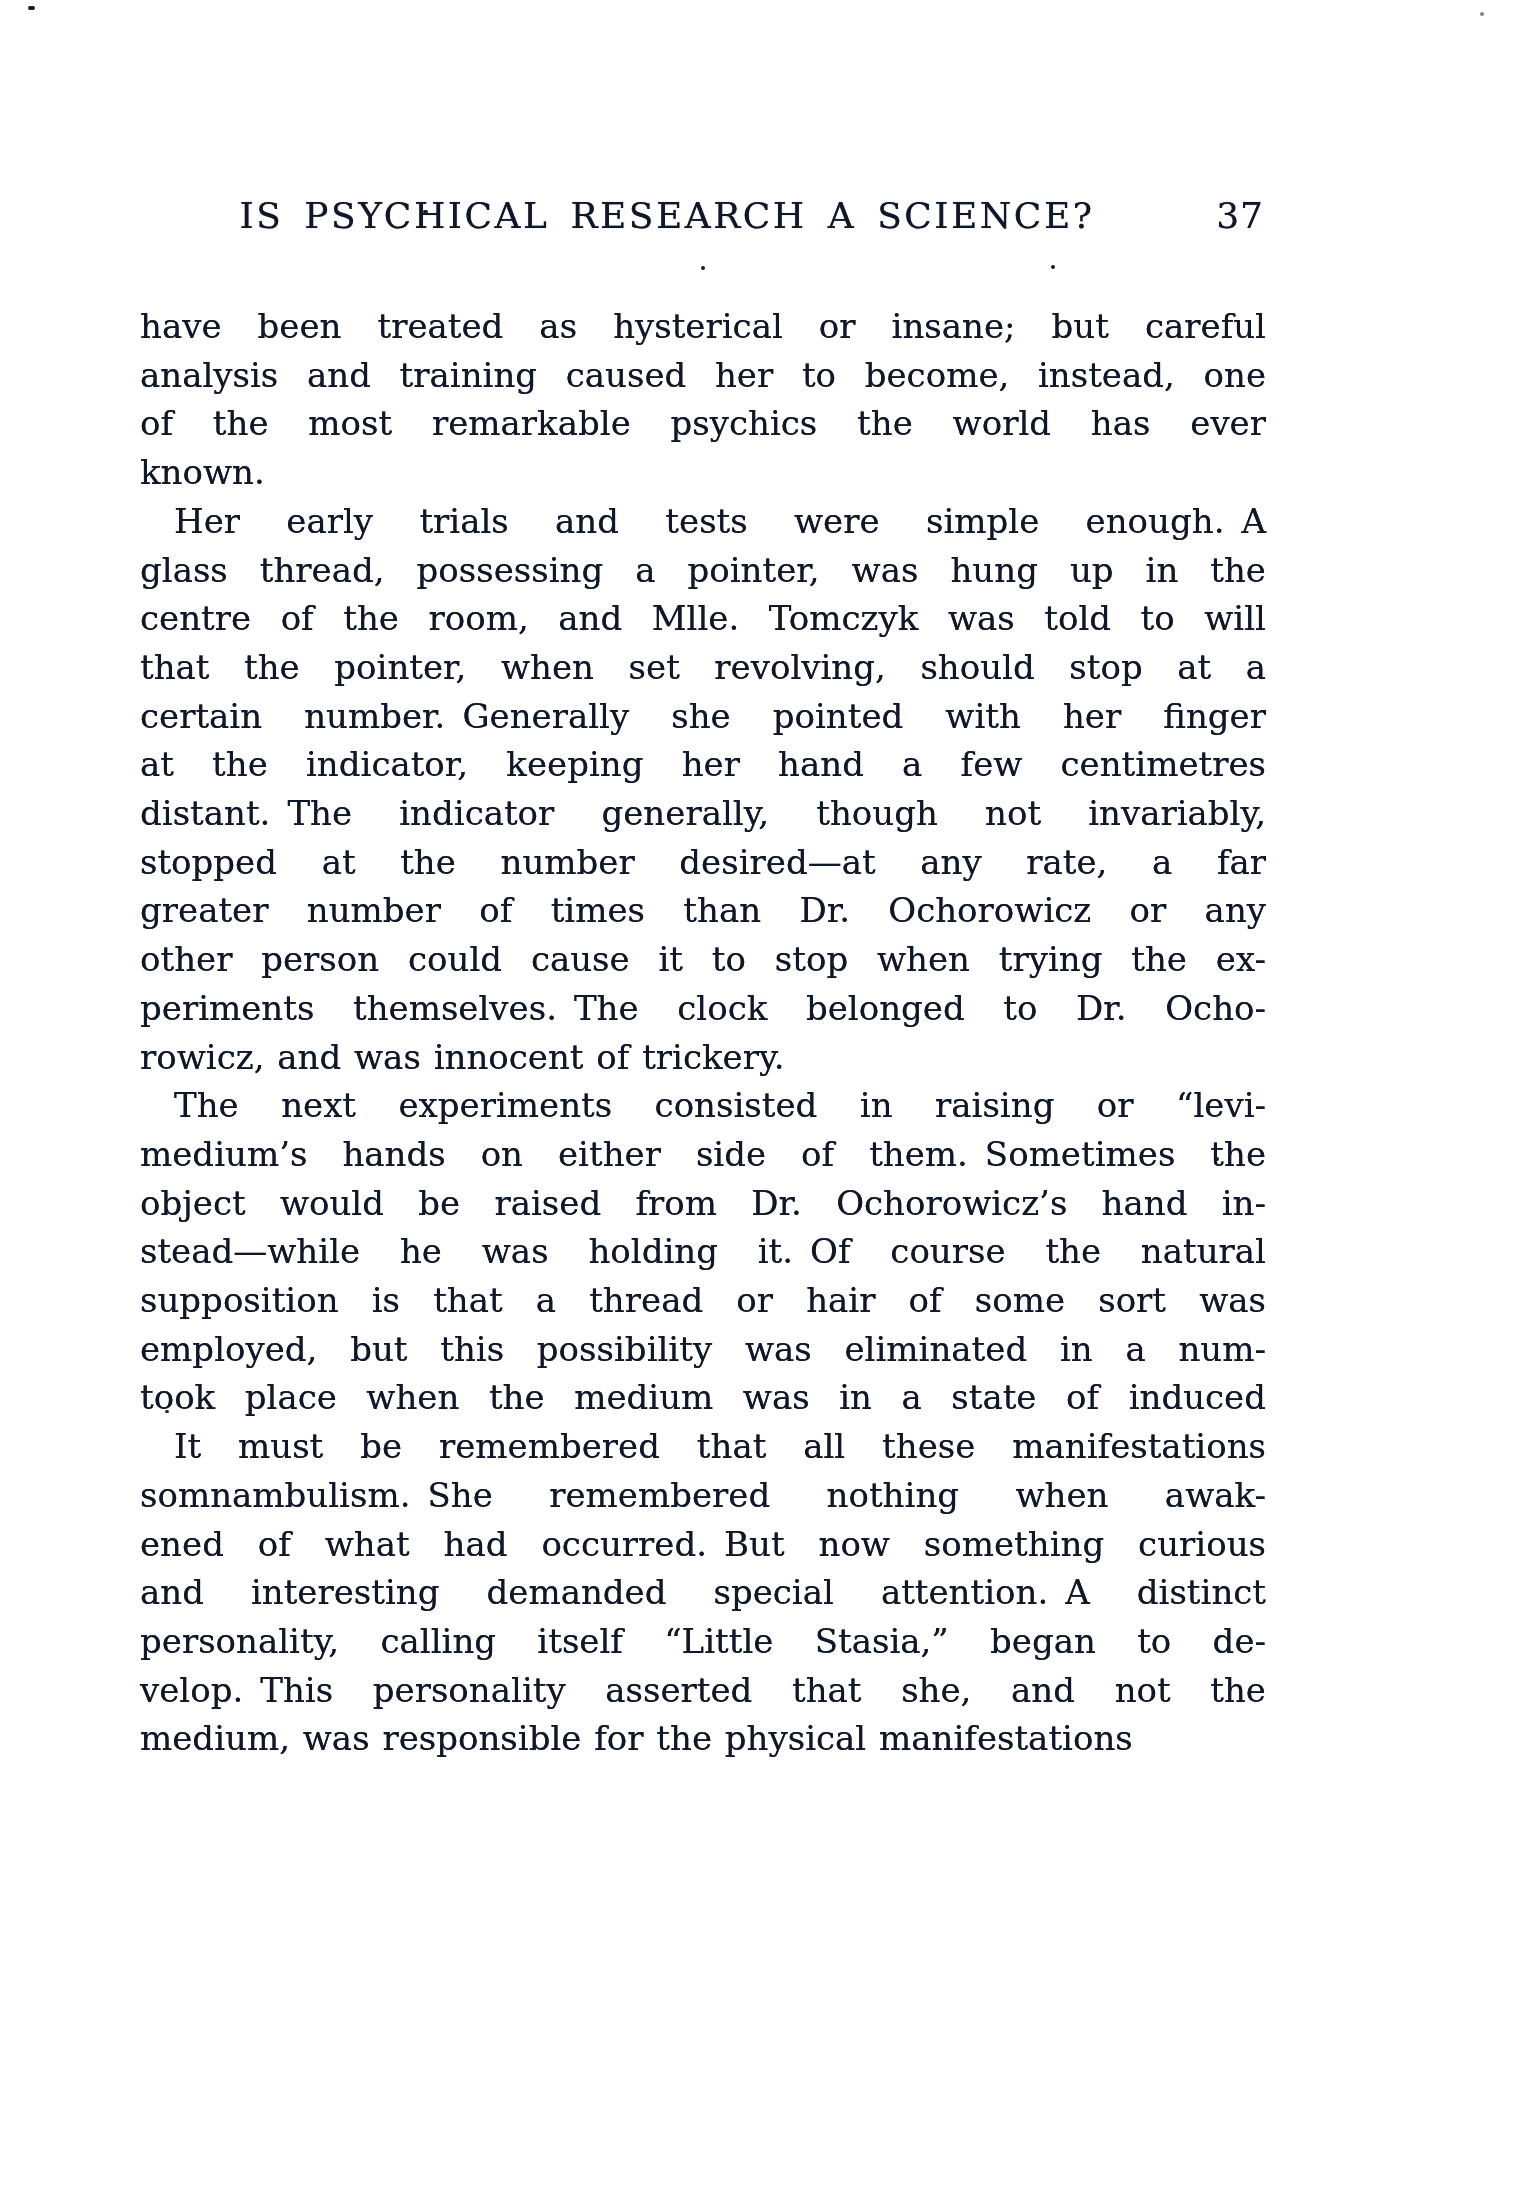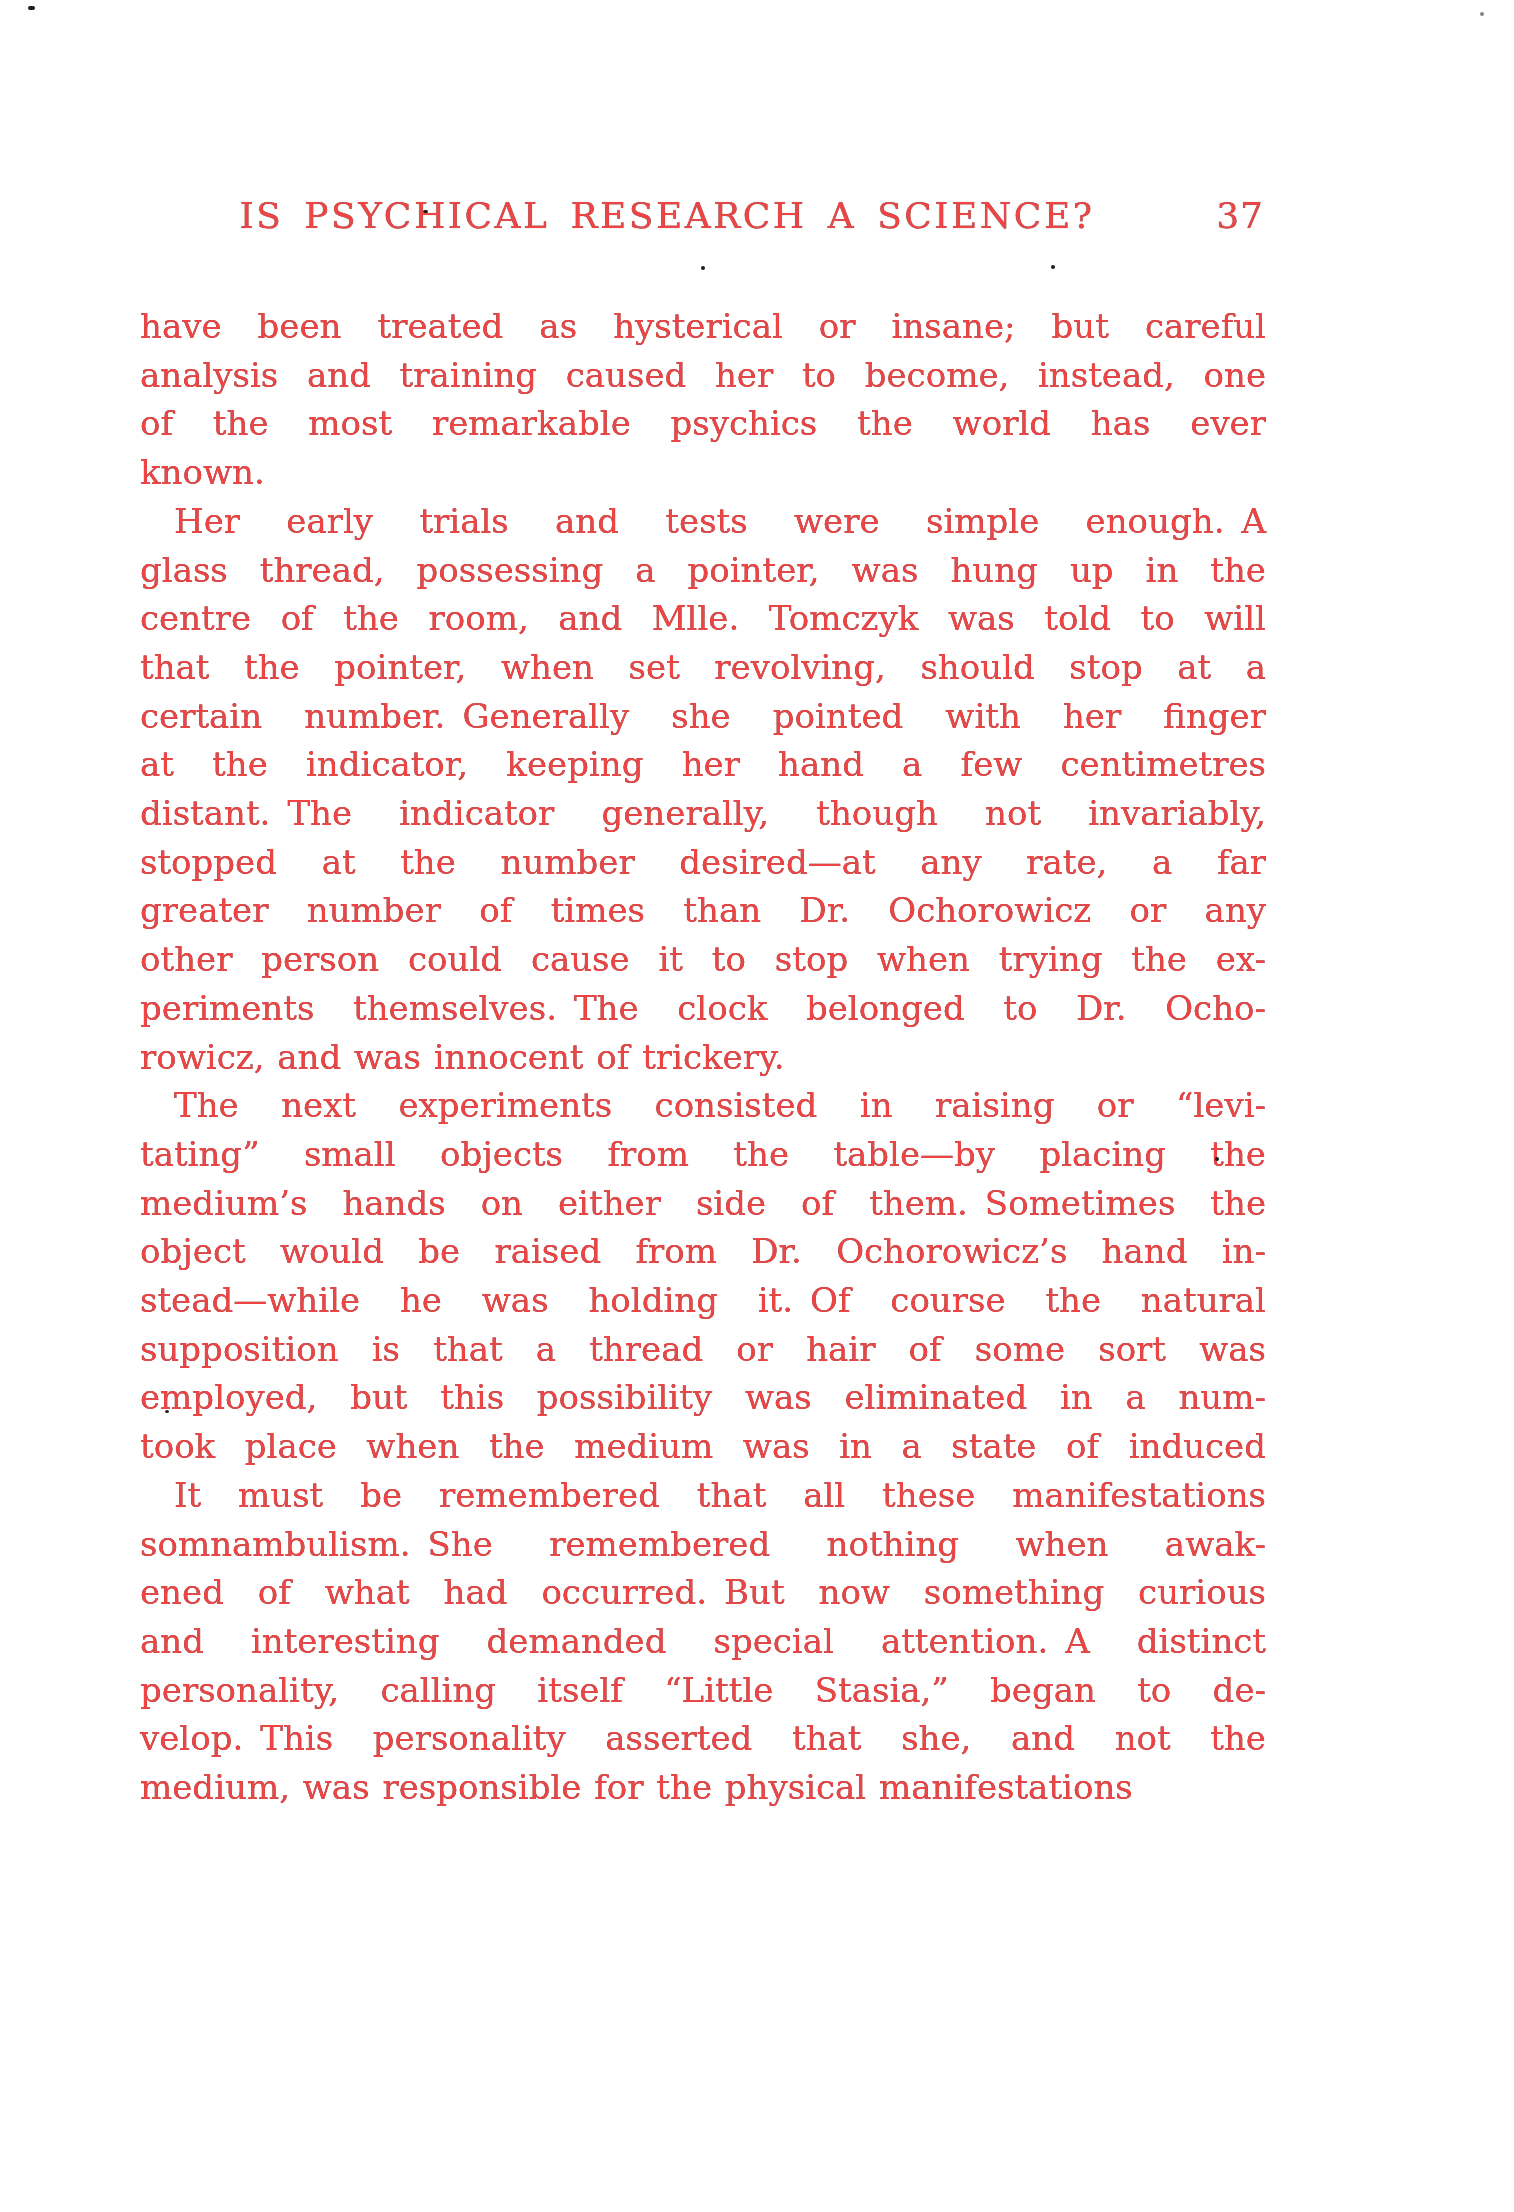--- a/index.html
+++ b/index.html
@@ -7,21 +7,21 @@
     padding: 0;
     background: #ffffff;
   }
   .page {
     position: relative;
     width: 1514px;
     height: 2212px;
     background: #ffffff;
     overflow: hidden;
     font-family: "DejaVu Serif", "Liberation Serif", serif;
-    color: #ef4444;
+    color: #0f172a;
   }
   .running-head {
     position: absolute;
     top: 193px;
     left: 140px;
     width: 1126px;
     height: 46px;
     font-size: 36px;
     line-height: 46px;
   }
@@ -98,21 +98,20 @@
       <div class="line">that the pointer, when set revolving, should stop at a</div>
       <div class="line">certain number. Generally she pointed with her finger</div>
       <div class="line">at the indicator, keeping her hand a few centimetres</div>
       <div class="line">distant. The indicator generally, though not invariably,</div>
       <div class="line">stopped at the number desired—at any rate, a far</div>
       <div class="line">greater number of times than Dr. Ochorowicz or any</div>
       <div class="line">other person could cause it to stop when trying the ex-</div>
       <div class="line">periments themselves. The clock belonged to Dr. Ocho-</div>
       <div class="line last">rowicz, and was innocent of trickery.</div>
       <div class="line indent">The next experiments consisted in raising or “levi-</div>
-      <div class="line">tating” small objects from the table—by placing the</div>
       <div class="line">medium’s hands on either side of them. Sometimes the</div>
       <div class="line">object would be raised from Dr. Ochorowicz’s hand in-</div>
       <div class="line">stead—while he was holding it. Of course the natural</div>
       <div class="line">supposition is that a thread or hair of some sort was</div>
       <div class="line">employed, but this possibility was eliminated in a num-</div>
       <div class="line">took place when the medium was in a state of induced</div>
       <div class="line indent">It must be remembered that all these manifestations</div>
       <div class="line">somnambulism. She remembered nothing when awak-</div>
       <div class="line">ened of what had occurred. But now something curious</div>
       <div class="line">and interesting demanded special attention. A distinct</div>

